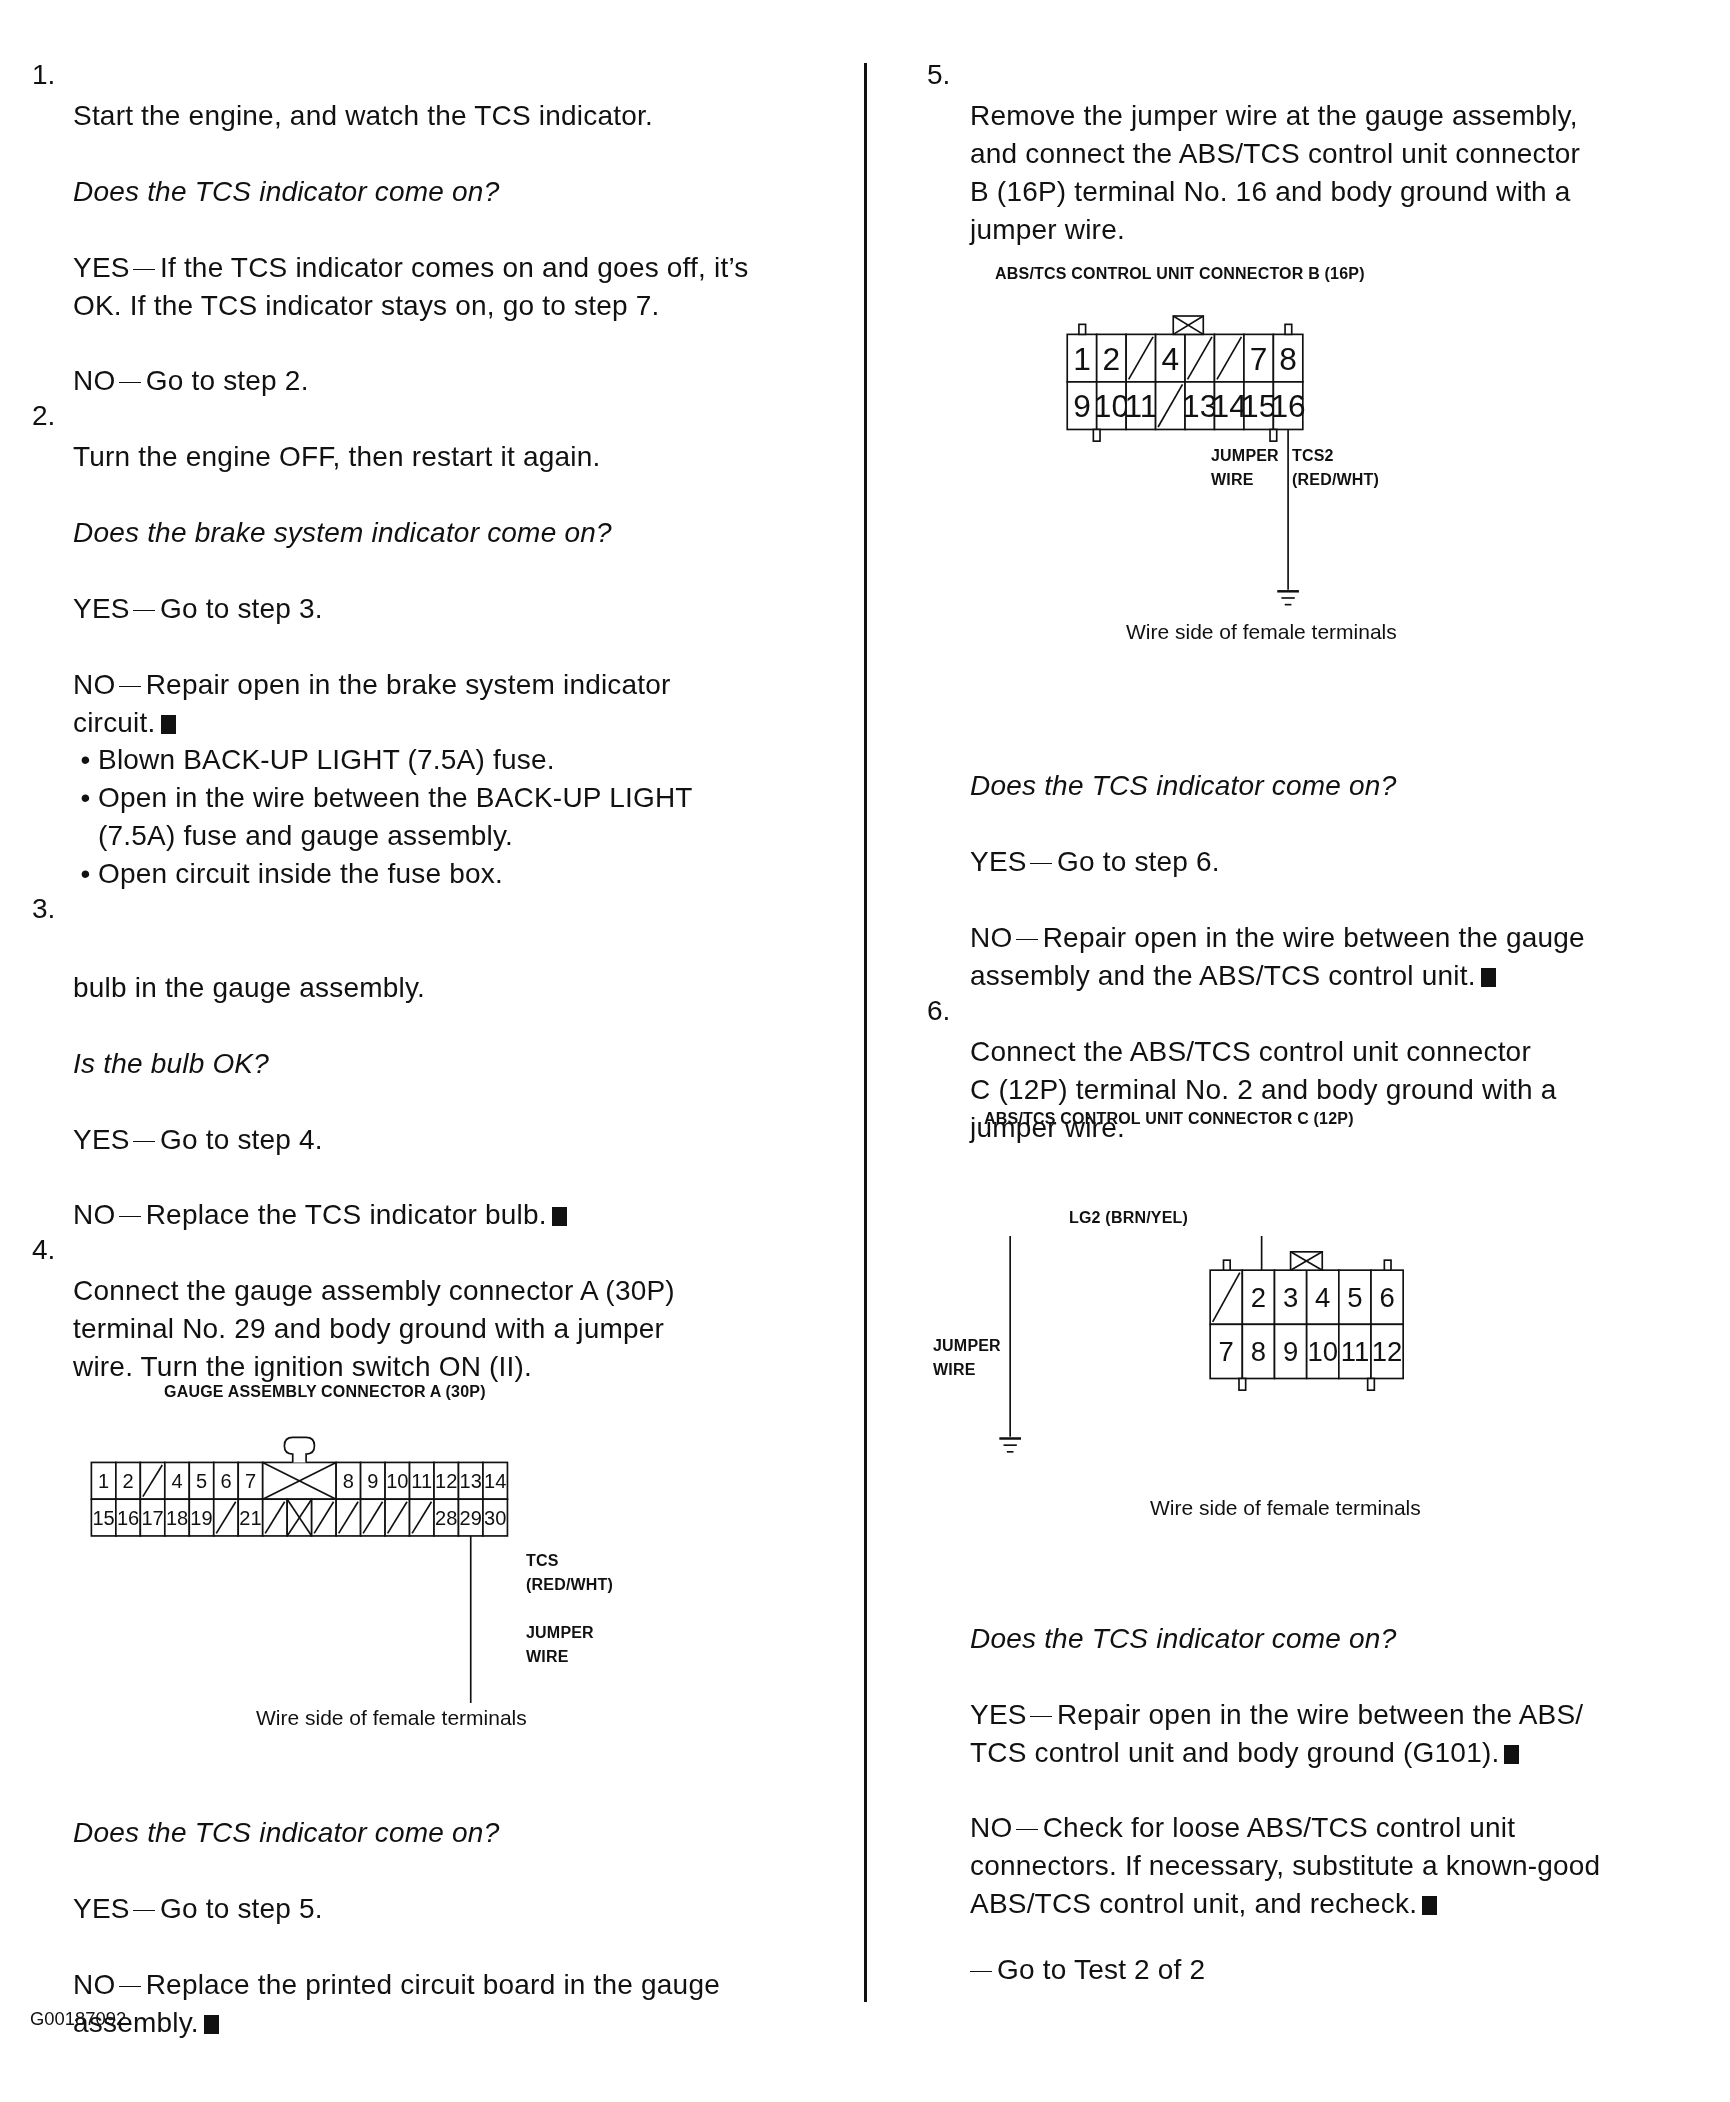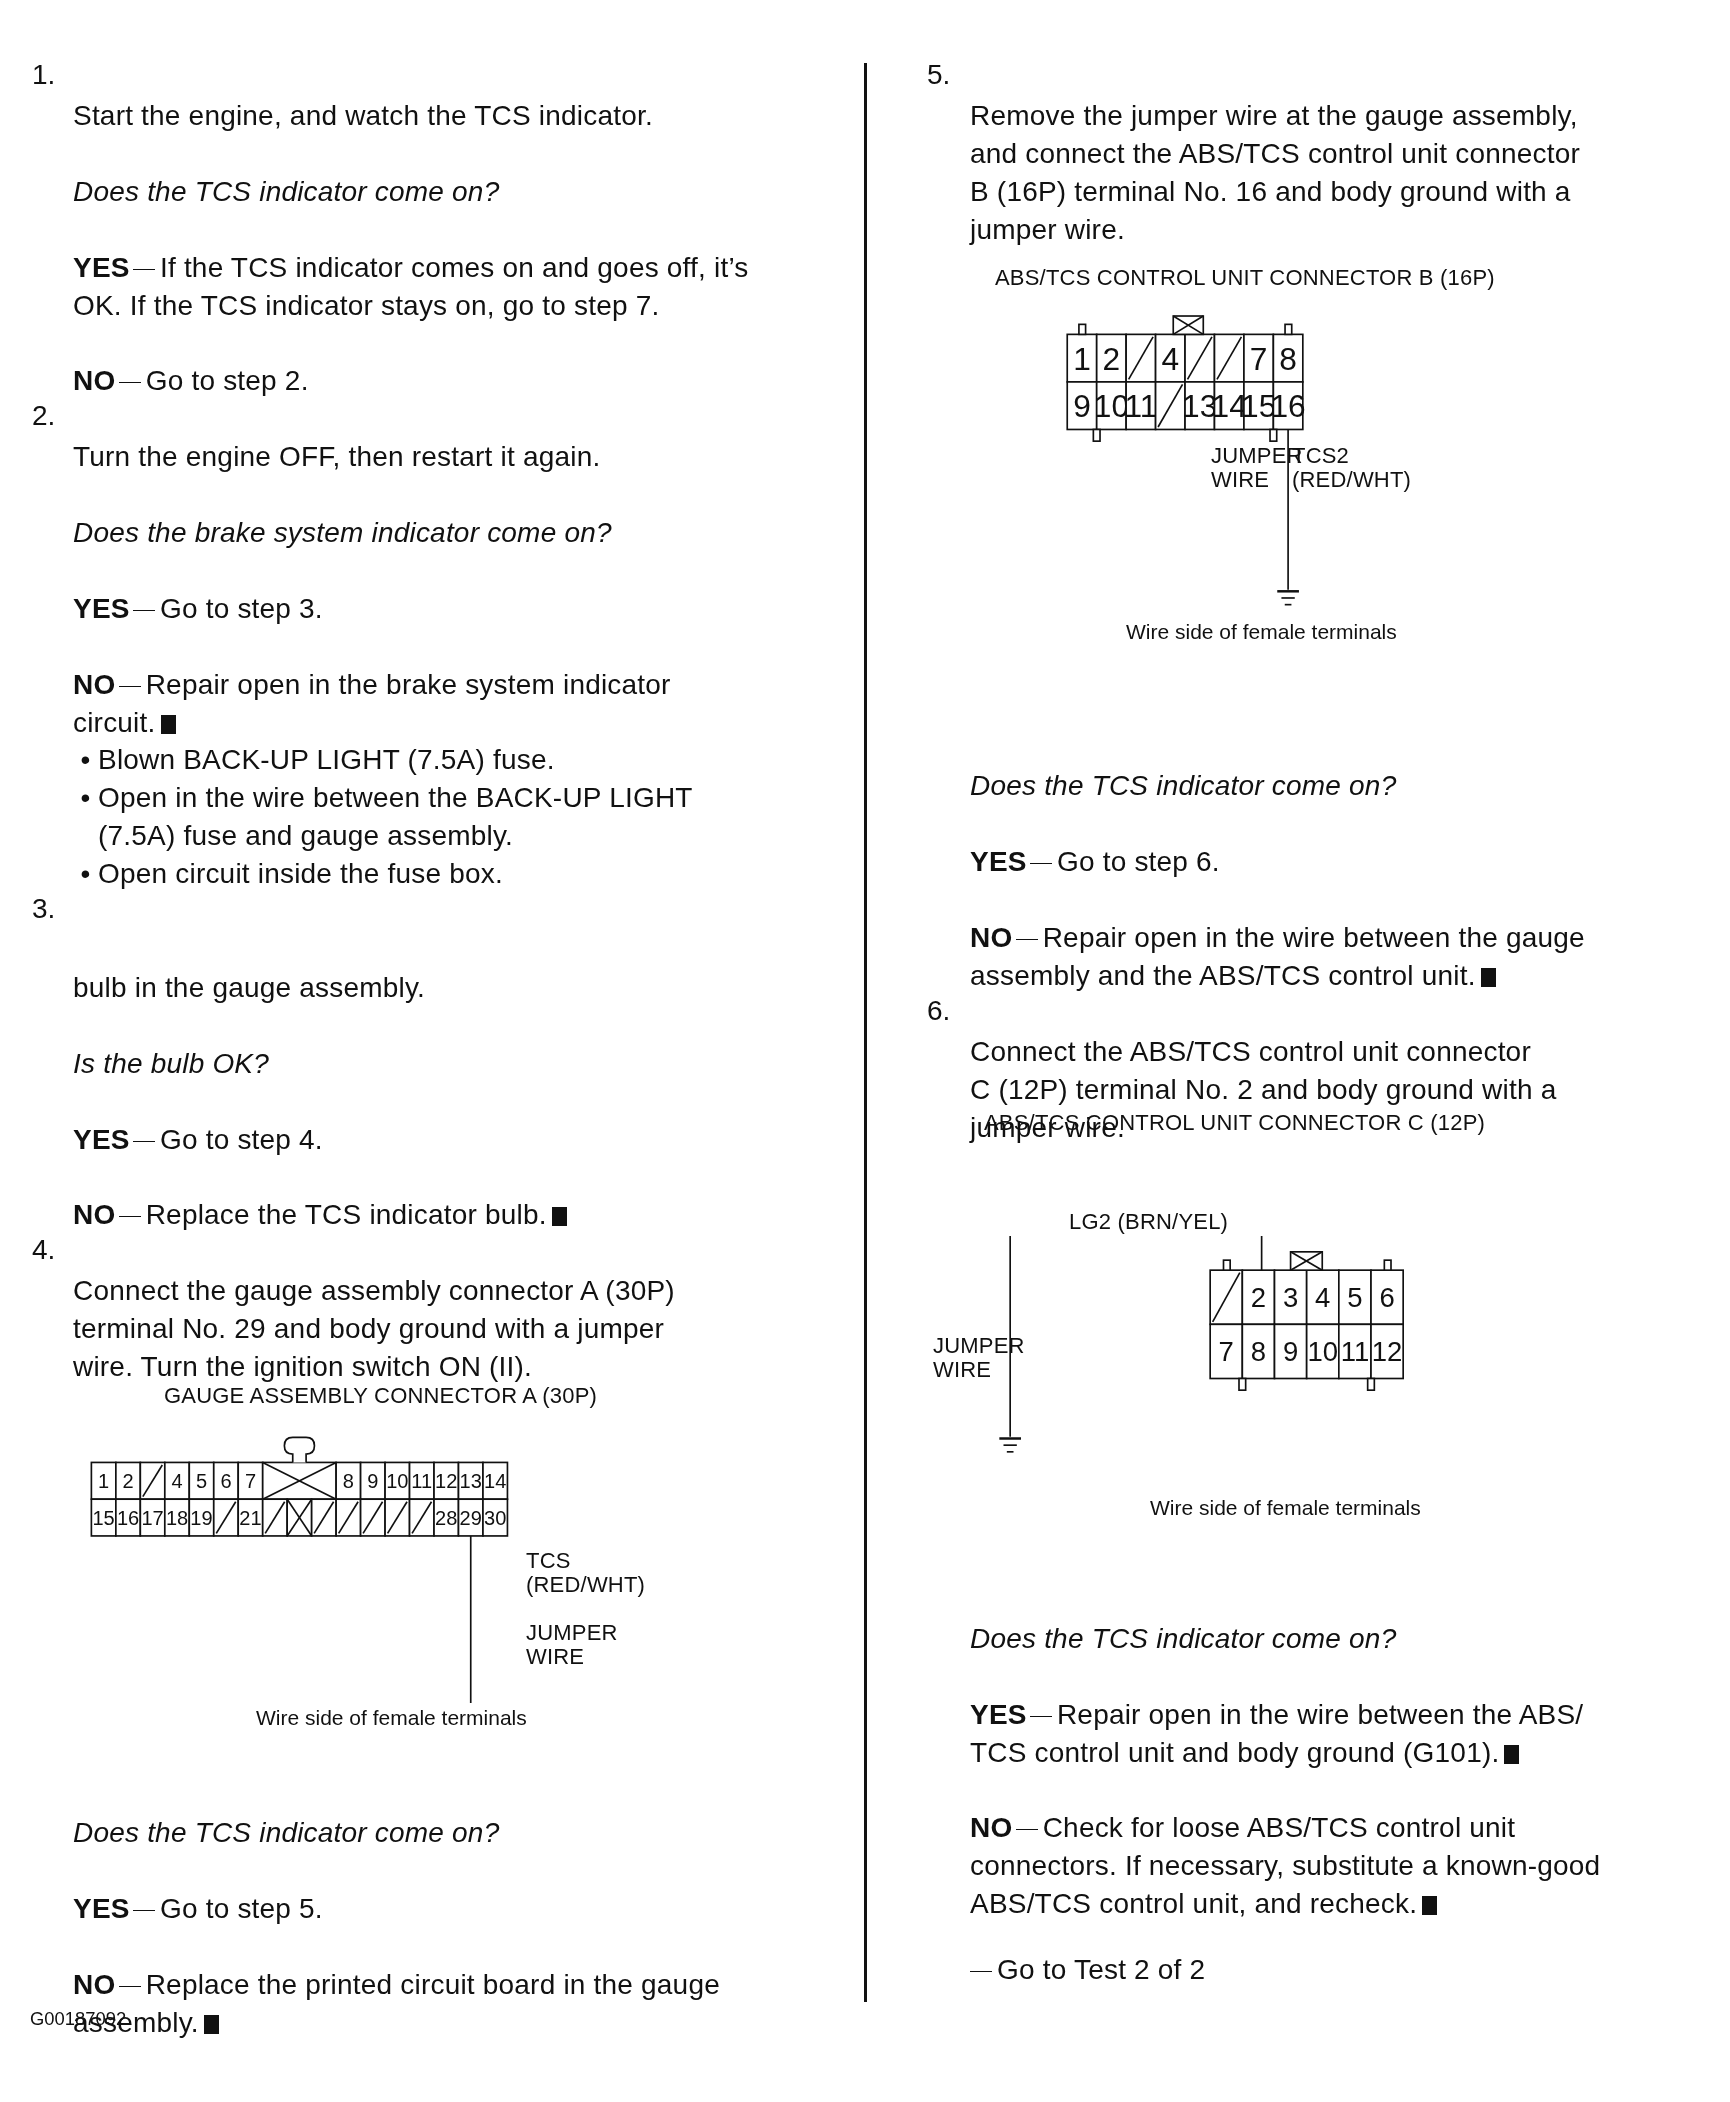--- a/index.html
+++ b/index.html
@@ -1,26 +1,26 @@
 <!DOCTYPE html>
 <html style="font-size:13.4px"><head>
 <meta charset="utf-8">
 <style>
   html, body { margin:0; padding:0; background:#fff; }
   body { width:1731px; height:2102px; position:relative; overflow:hidden; color:#111;
          font-family:"Liberation Sans", sans-serif; }
   .abs { position:absolute; }
   .txt { font-size:28px; line-height:38px; letter-spacing:0.2px; white-space:nowrap;margin-top:41px; }
   .it { font-style:italic; }
-  .b { font-weight:bold; }
+  .b { font-weight:normal; }
   .dash { display:inline-block; width:22px; height:1.7px; background:#111; vertical-align:middle; margin:0 5px 0 3.3px; }
   .stop { display:inline-block; width:15px; height:18.4px; background:#111; margin-left:5px; vertical-align:-1.7px; }
   .num { position:absolute; font-size:28px; line-height:38px; }
   .divider { position:absolute; left:864px; top:63px; width:2.5px; height:1939px; background:#111; }
-  .cap { font-size:22px; font-weight:normal; letter-spacing:0.2px; white-space:nowrap; }
+  .cap { font-size:16px; font-weight:bold; letter-spacing:0.2px; white-space:nowrap; }
   .sub { font-size:21px; white-space:nowrap;text-align:right; }
   svg text { font-family:"Liberation Sans", sans-serif; }
   .footer { font-size:18.4px; }
 </style>
 </head>
 <body>
 
 <div>
 
   <span class="num" style="left:32px;top:56px">1.</span>

